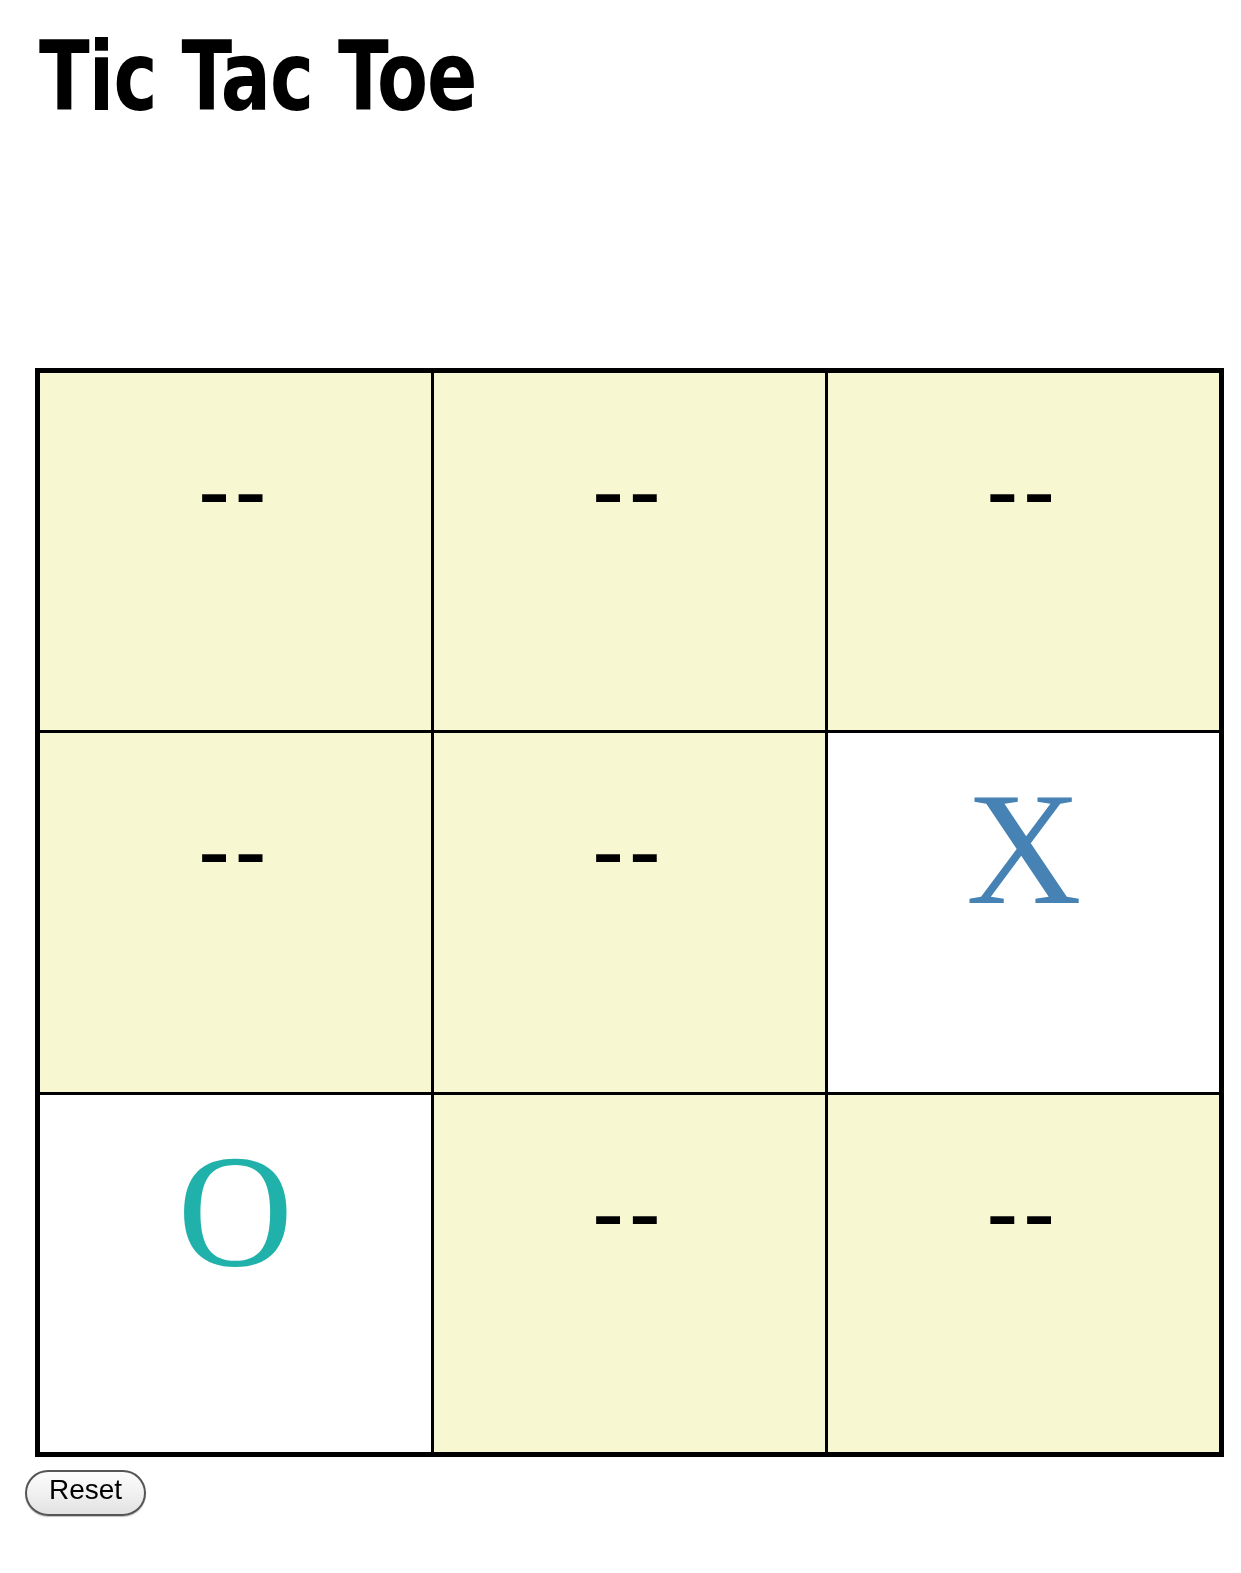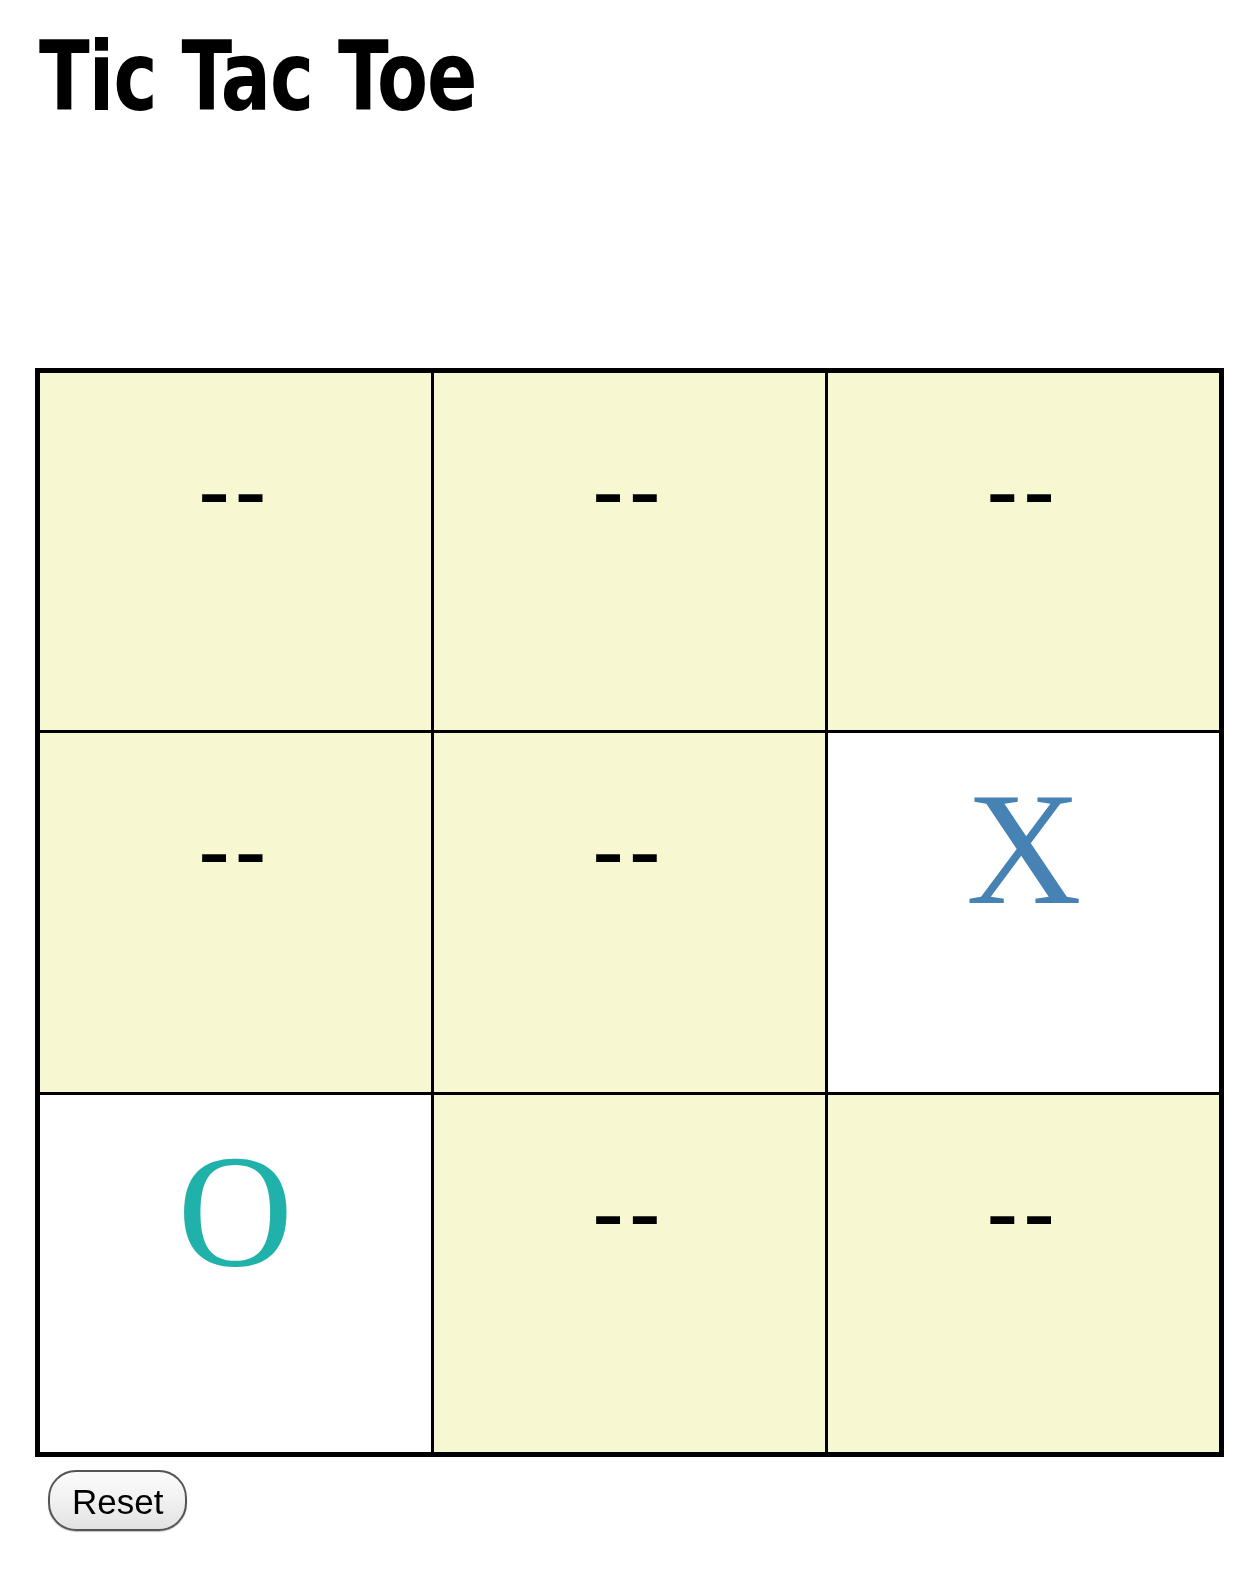--- a/index.html
+++ b/index.html
@@ -103,26 +103,26 @@
     letter-spacing: 6px;
     color: #000000;
   }
 
   .cell-mark.mark-x { color: #4682B4; }
   .cell-mark.mark-o { color: #20B2AA; }
 
   
   .reset-button {
     position: absolute;
-    left: 39px;
+    left: 16px;
     top: 1470px;
     font-family: "Liberation Sans", "DejaVu Sans", sans-serif;
-    font-size: 35px;
+    font-size: 28px;
     line-height: 1;
-    padding: 12px 22px 10px 22px;
+    padding: 4px 22px 10px 22px;
     color: #000000;
     background: linear-gradient(to bottom, #fcfcfc 0%, #f2f2f2 45%, #e2e2e2 100%);
     border: 2px solid #555555;
     border-radius: 28px;
     box-shadow: 0 1px 1px rgba(0,0,0,0.25);
     cursor: pointer;
   }
 </style>
 </head>
 <body>

